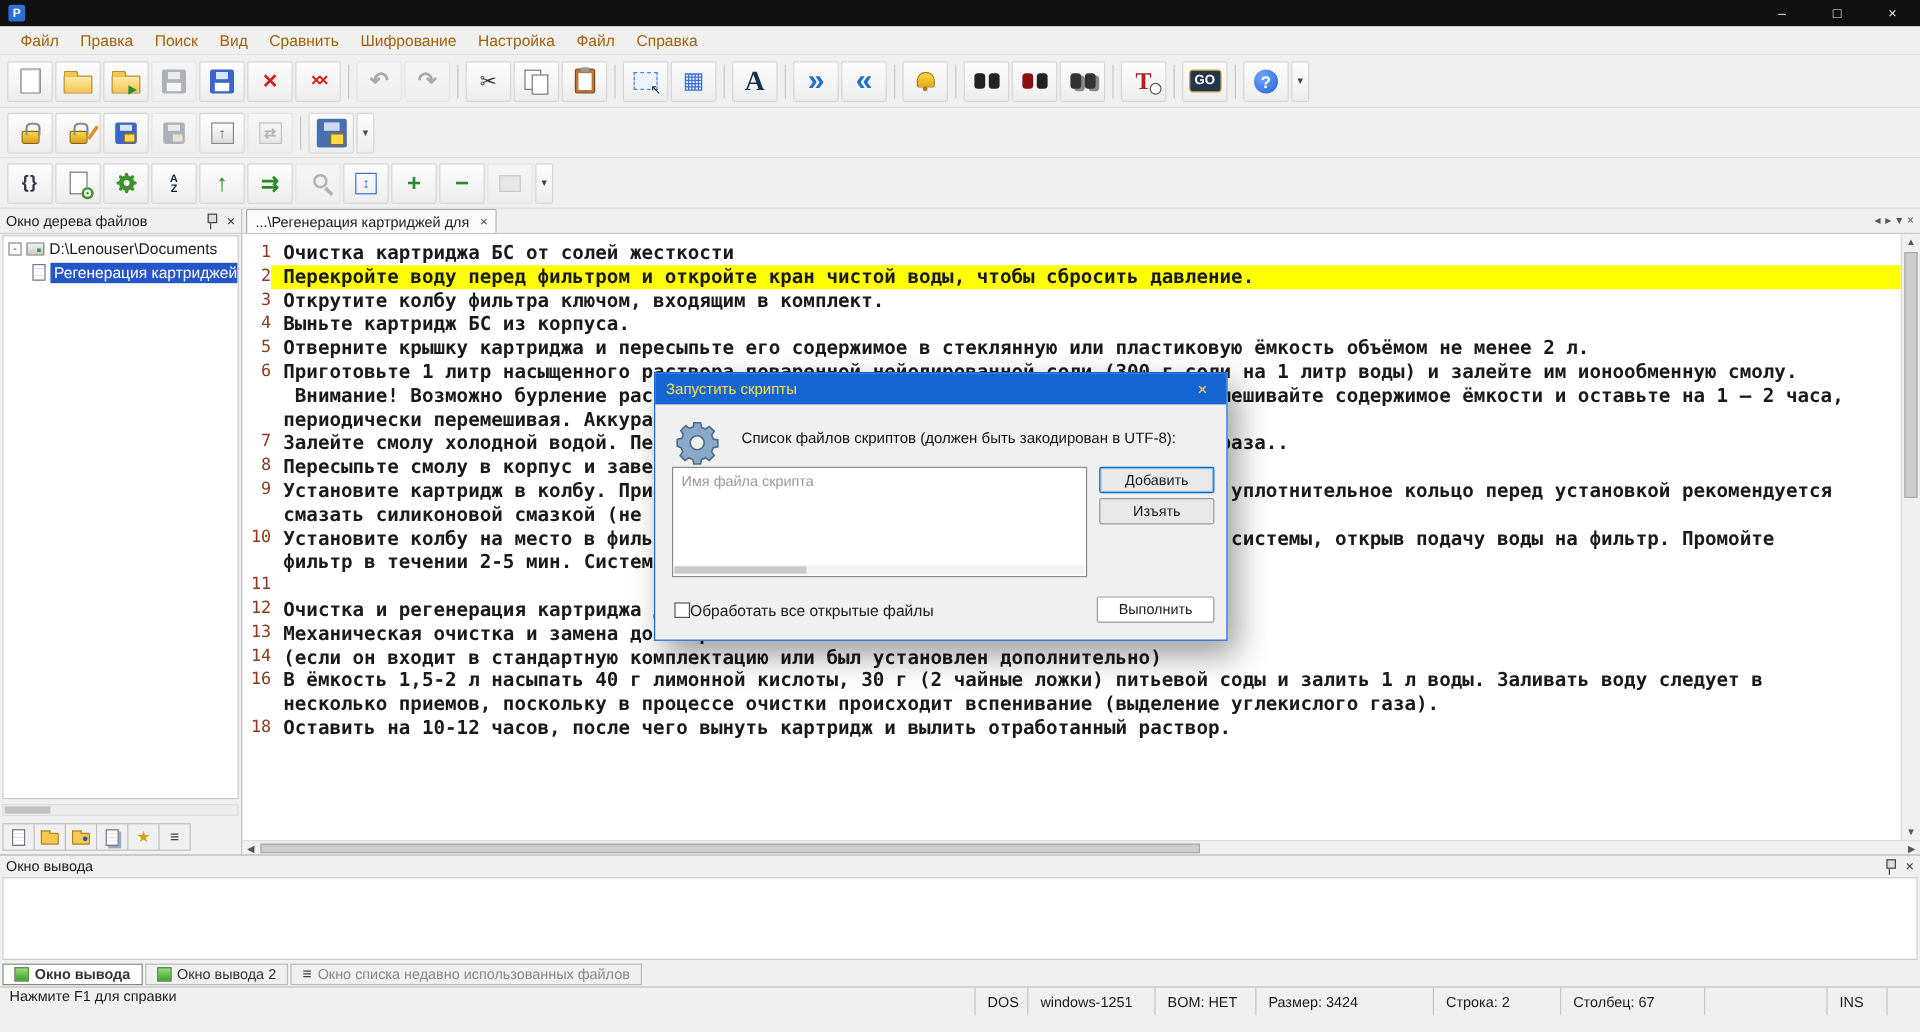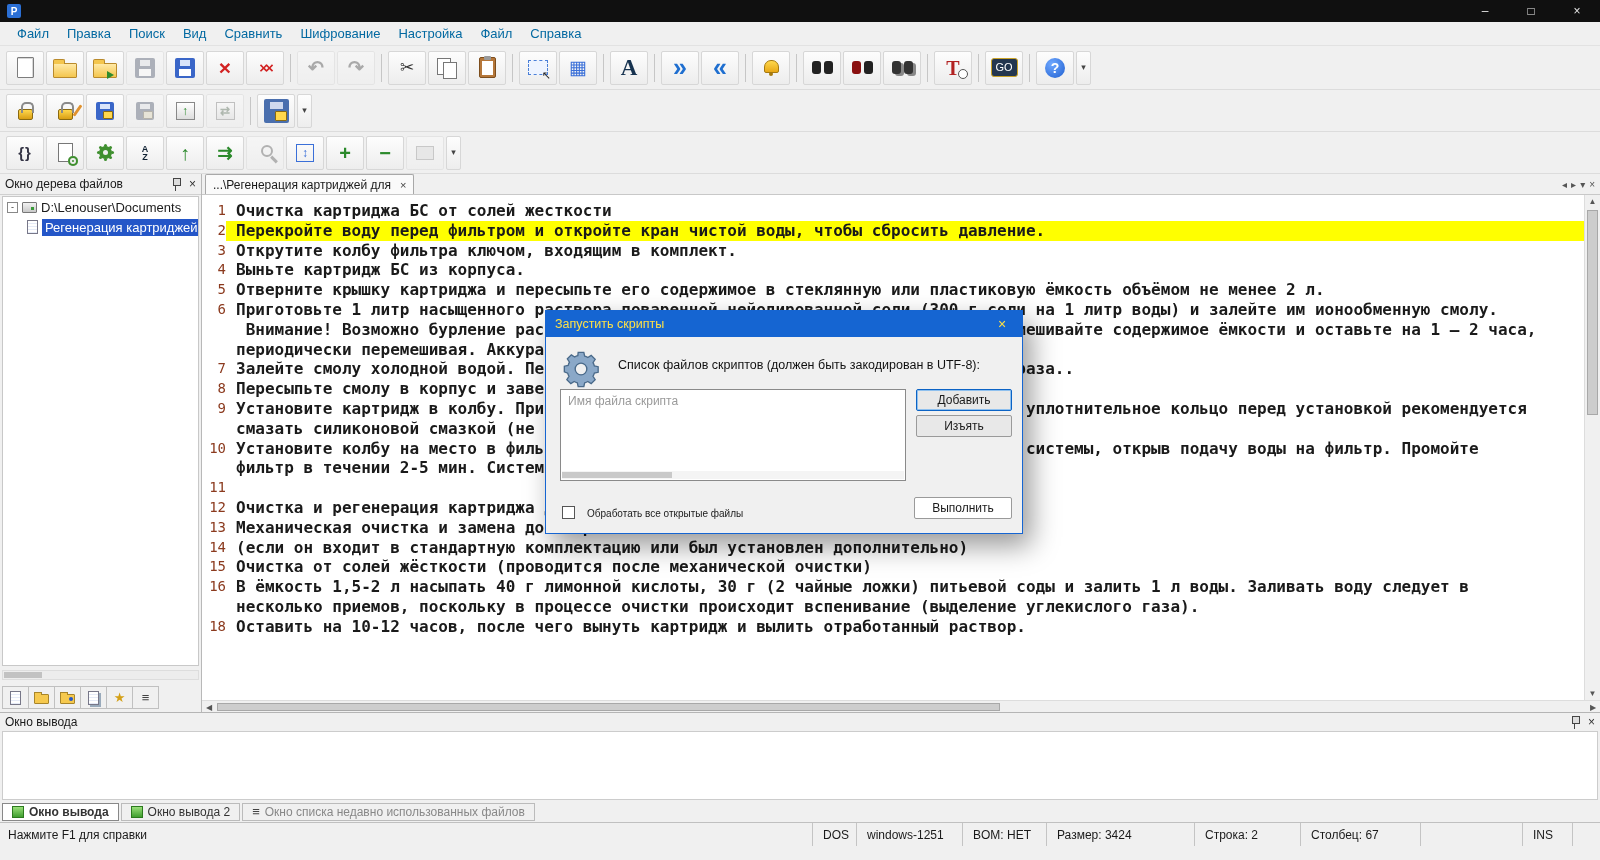--- a/index.html
+++ b/index.html
@@ -7,21 +7,21 @@
   body{font-family:"Liberation Sans",sans-serif;background:var(--chrome,#f0f0f0);position:relative;font-size:13px;color:#1a1a1a}
 
   
   .titlebar{position:absolute;left:0;top:0;right:0;height:22px;background:var(--titlebar,#101010);color:#fff;display:flex;align-items:center;font-size:12px}
   .app-icon{width:14px;height:14px;margin:0 7px;background:#2b6fd4;color:#fff;font-size:10px;font-weight:bold;display:flex;align-items:center;justify-content:center;border-radius:2px}
   .win-controls{margin-left:auto;display:flex;height:100%}
   .wc{width:46px;display:flex;align-items:center;justify-content:center;font-size:12px;color:#e6e6e6}
 
   
   .menubar{position:absolute;top:22px;left:0;right:0;height:24px;background:var(--chrome,#f0f0f0);display:flex;align-items:center;padding-left:8px;font-size:13px;border-bottom:1px solid #e2e2e2}
-  .menu-item{padding:3px 9px;color:#0369a1}
+  .menu-item{padding:3px 9px;color:#a16207}
 
   
   .tb{position:absolute;left:0;right:0;background:var(--chrome,#f0f0f0);display:flex;align-items:center;padding-left:5px;border-bottom:1px solid #dcdcdc}
   .tb1{top:46px;height:44px}.tb2{top:90px;height:42px}.tb3{top:132px;height:42px}
   .tbtn{width:38px;height:34px;margin:0 1px;border:1px solid #d7d7d7;border-radius:2px;background:linear-gradient(#fdfdfd,#ededed);display:flex;align-items:center;justify-content:center;position:relative;flex:0 0 auto}
   .tbtn.narrow{width:15px}
   .tbtn.dis{opacity:.45;filter:grayscale(80%)}
   .tsep{width:1px;height:28px;background:#c6c6c6;margin:0 5px;flex:0 0 auto}
   .ic{display:inline-flex;align-items:center;justify-content:center;line-height:1}
 
@@ -50,21 +50,21 @@
   .ic.bell{width:16px;height:17px;position:relative}
   .ic.bell::before{content:"";position:absolute;left:1px;top:1px;width:13px;height:11px;background:linear-gradient(#ffd84d,#e8a817);border-radius:7px 7px 2px 2px;border:1px solid #a67a10}
   .ic.bell::after{content:"";position:absolute;left:6px;bottom:0;width:4px;height:4px;background:#a67a10;border-radius:50%}
   .ic.binoc{width:23px;height:14px;position:relative}
   .ic.binoc::before,.ic.binoc::after{content:"";position:absolute;top:0;width:9px;height:13px;background:#222;border-radius:3px}
   .ic.binoc::before{left:1px}.ic.binoc::after{right:1px}
   .ic.binoc.rep::before{background:#8a1010}
   .ic.binoc.multi::before,.ic.binoc.multi::after{background:#333;box-shadow:3px 2px 0 #888}
   .ic.tclock{font-family:"Liberation Serif",serif;font-size:20px;font-weight:bold;color:#b22222;position:relative}
   .ic.tclock::after{content:"";position:absolute;right:-8px;bottom:-1px;width:8px;height:8px;border:1px solid #555;border-radius:50%;background:#fff}
-  .ic.go{width:27px;height:19px;background:#23364f;border:1px solid #c9a227;border-radius:3px;color:#fff;font-weight:normal;font-size:11px}
+  .ic.go{width:27px;height:19px;background:#23364f;border:1px solid #c9a227;border-radius:3px;color:#fff;font-weight:bold;font-size:11px}
   .ic.help{width:20px;height:20px;border-radius:50%;background:radial-gradient(circle at 35% 30%,#6fa8ff,#1f5fd0);color:#fff;font-weight:bold;font-size:14px}
   .ic.drop{font-size:9px;color:#444}
   .ic.lock{width:15px;height:11px;background:linear-gradient(#ffd84d,#d99e14);border:1px solid #8a6a10;border-radius:2px;position:relative;margin-top:7px}
   .ic.lock::before{content:"";position:absolute;left:2px;top:-8px;width:9px;height:9px;border:2px solid #8a8a8a;border-bottom:none;border-radius:5px 5px 0 0}
   .ic.lock.pen::after{content:"";position:absolute;right:-7px;top:-6px;width:3px;height:13px;background:#e0922f;transform:rotate(35deg);border-radius:1px}
   .ic.floppylock{width:18px;height:18px;background:#3a66c8;border-radius:2px;position:relative}
   .ic.floppylock::before{content:"";position:absolute;top:2px;left:4px;right:4px;height:5px;background:#d9e4fa}
   .ic.floppylock::after{content:"";position:absolute;bottom:1px;right:1px;width:8px;height:6px;background:#ffd84d;border:1px solid #8a6a10;border-radius:1px}
   .ic.upbox{width:19px;height:18px;border:1px solid #888;background:linear-gradient(#fff,#ddd);font-size:12px;color:#2c8a2c;font-weight:bold}
   .ic.bigfloppylock{width:25px;height:24px;background:#4a6fae;border-radius:2px;position:relative}
@@ -137,40 +137,40 @@
 
   
   .output-header{position:absolute;left:0;right:0;top:712px;height:18px;background:var(--chrome,#f0f0f0);border-top:1px solid #b5b5b5;display:flex;align-items:center;font-size:12px;padding:0 5px}
   .output-body{position:absolute;left:2px;right:2px;top:731px;height:69px;background:#fff;border:1px solid #ccc}
   .output-tabs{position:absolute;left:0;right:0;top:801px;height:21px;display:flex;align-items:center;background:var(--chrome,#f0f0f0);padding-left:2px;font-size:12px}
   .otab{display:flex;align-items:center;gap:5px;padding:0 9px;border:1px solid #bbb;margin-right:2px;height:18px;color:#333;background:var(--chrome,#f0f0f0)}
   .otab.active{background:#fff;font-weight:bold;border-color:#888}
   .otab.muted .otab-label{color:#888}
 
   
-  .statusbar{position:absolute;left:0;right:0;top:822px;height:24px;background:var(--chrome,#f0f0f0);border-top:1px solid #c0c0c0;display:flex;align-items:center;font-size:12px}
+  .statusbar{position:absolute;left:0;right:0;top:822px;height:24px;background:var(--chrome,#f0f0f0);border-top:1px solid #c0c0c0;display:flex;align-items:flex-start;font-size:12px}
   .sb-help{flex:1;padding-left:8px}
   .sb-seg{border-left:1px solid #c4c4c4;height:100%;display:flex;align-items:center;padding:0 10px;white-space:nowrap;overflow:hidden}
   .s0{width:44px}.s1{width:106px}.s2{width:84px}.s3{width:148px}.s4{width:106px}.s5{width:120px}.s6{width:102px}.s7{width:50px}.s8{width:28px}
 
   
   .dialog{position:absolute;left:545px;top:310px;width:478px;height:224px;background:var(--chrome,#f0f0f0);border:1px solid var(--accent,#1565d2);box-shadow:8px 12px 26px rgba(0,0,0,.4);z-index:10}
   .dlg-title{height:26px;background:var(--accent,#1565d2);color:#fde047;display:flex;align-items:center;font-size:12.5px;padding-left:9px}
   .dlg-close{margin-left:auto;width:40px;height:100%;display:flex;align-items:center;justify-content:center;font-size:14px}
   .dlg-gear{position:absolute;left:15px;top:38px}
   .dlg-label{position:absolute;left:72px;top:47px;right:12px;font-size:12.5px;color:#111}
   .dlg-list{position:absolute;left:14px;top:78px;width:346px;height:92px;background:#fff;border:1px solid #8a8a8a}
   .dlg-list-header{color:#9a9a9a;font-size:12px;padding:4px 7px}
   .dlg-hscroll{position:absolute;left:1px;right:1px;bottom:1px;height:8px;background:#f4f4f4}
   .dlg-hthumb{position:absolute;left:0;top:1px;width:110px;height:6px;background:#c9c9c9}
   .dlg-btn{position:absolute;width:96px;height:22px;background:#e8e8e8;border:1px solid #9a9a9a;font-size:12px;display:flex;align-items:center;justify-content:center;border-radius:2px}
   #btn-add{left:370px;top:78px;border-color:#0b63c5;box-shadow:inset 0 0 0 1px #8fc0ee}
   #btn-remove{left:370px;top:104px}
   #btn-run{left:368px;top:186px;width:98px;background:#fff}
-  .dlg-check{position:absolute;left:16px;top:186px;height:22px;display:flex;align-items:flex-end;gap:12px;font-size:10px}
+  .dlg-check{position:absolute;left:16px;top:186px;height:22px;display:flex;align-items:center;gap:0;font-size:13px}
   .checkbox{width:13px;height:13px;background:#fff;border:1px solid #555;flex:0 0 auto}
 </style>
 </head>
 <body>
 
 <div class="titlebar">
   <span class="app-icon">P</span>
   <div class="win-controls">
     <span class="wc">–</span>
     <span class="wc">□</span>
@@ -410,21 +410,20 @@
     <div class="erow"><span class="enum">7</span><span class="etext">Залейте смолу холодной водой. Перемешайте, после чего слейте воду. Повторите два раза..</span></div>
     <div class="erow"><span class="enum">8</span><span class="etext">Пересыпьте смолу в корпус и заверните крышку картриджа.</span></div>
     <div class="erow"><span class="enum">9</span><span class="etext">Установите картридж в колбу. При повторной сборке обязательно проверьте резиновое уплотнительное кольцо перед установкой рекомендуется</span></div>
     <div class="erow"><span class="enum"></span><span class="etext">смазать силиконовой смазкой (не содержащей минеральных масел и растворителей).</span></div>
     <div class="erow"><span class="enum">10</span><span class="etext">Установите колбу на место в фильтре и плотно затяните ключом. Восстановите работу системы, открыв подачу воды на фильтр. Промойте</span></div>
     <div class="erow"><span class="enum"></span><span class="etext">фильтр в течении 2-5 мин. Система готова к работе.</span></div>
     <div class="erow"><span class="enum">11</span><span class="etext"></span></div>
     <div class="erow"><span class="enum">12</span><span class="etext">Очистка и регенерация картриджа для гейзера</span></div>
     <div class="erow"><span class="enum">13</span><span class="etext">Механическая очистка и замена дозатора</span></div>
     <div class="erow"><span class="enum">14</span><span class="etext">(если он входит в стандартную комплектацию или был установлен дополнительно)</span></div>
-    <div class="erow"><span class="enum">15</span><span class="etext">Очистка от солей жёсткости (проводится после механической очистки)</span></div>
     <div class="erow"><span class="enum">16</span><span class="etext">В ёмкость 1,5-2 л насыпать 40 г лимонной кислоты, 30 г (2 чайные ложки) питьевой соды и залить 1 л воды. Заливать воду следует в</span></div>
     <div class="erow"><span class="enum"></span><span class="etext">несколько приемов, поскольку в процессе очистки происходит вспенивание (выделение углекислого газа).</span></div>
     <div class="erow"><span class="enum">18</span><span class="etext">Оставить на 10-12 часов, после чего вынуть картридж и вылить отработанный раствор.</span></div>
   </div>
 <div class="vscroll">
   <span class="sarr top">▲</span>
   <div class="vthumb"></div>
   <span class="sarr bottom">▼</span>
 </div>
 <div class="hscroll">

